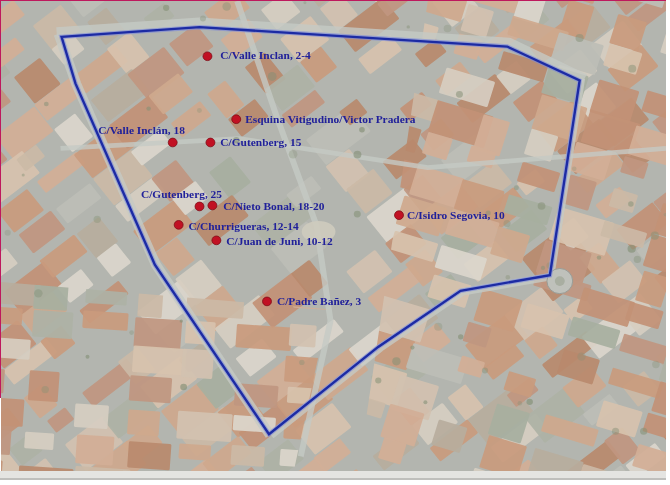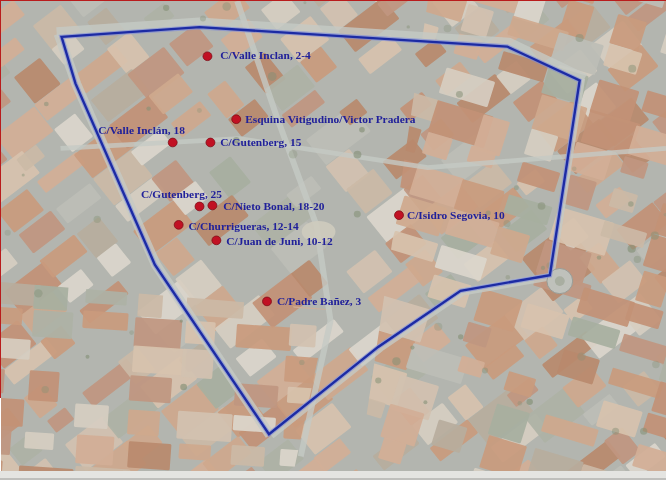--- a/index.html
+++ b/index.html
@@ -1,17 +1,17 @@
 <!DOCTYPE html>
 <html><head>
 <meta charset="utf-8">
 <style>
   html,body{margin:0;padding:0;background:#ffffff;width:670px;height:485px;overflow:hidden;
             font-family:"Liberation Sans", sans-serif;}
-  .frame{position:relative;width:670px;height:398px;background:#b91c1c;}
+  .frame{position:relative;width:670px;height:398px;background:#be185d;}
   #map-svg{position:absolute;left:1px;top:1px;display:block;}
   .bottom-band{position:absolute;left:0;top:471px;width:670px;height:7px;background:#e4e4e1;}
   .bottom-line{position:absolute;left:0;top:478px;width:670px;height:2px;background:#bfbfbc;}
   .right-band{position:absolute;left:666px;top:0;width:4px;height:485px;background:#ffffff;}
   .mlabel{font-family:"Liberation Serif", serif;font-weight:bold;font-size:11.5px;}
 </style>
 </head>
 <body>
 
 <div class="frame">

